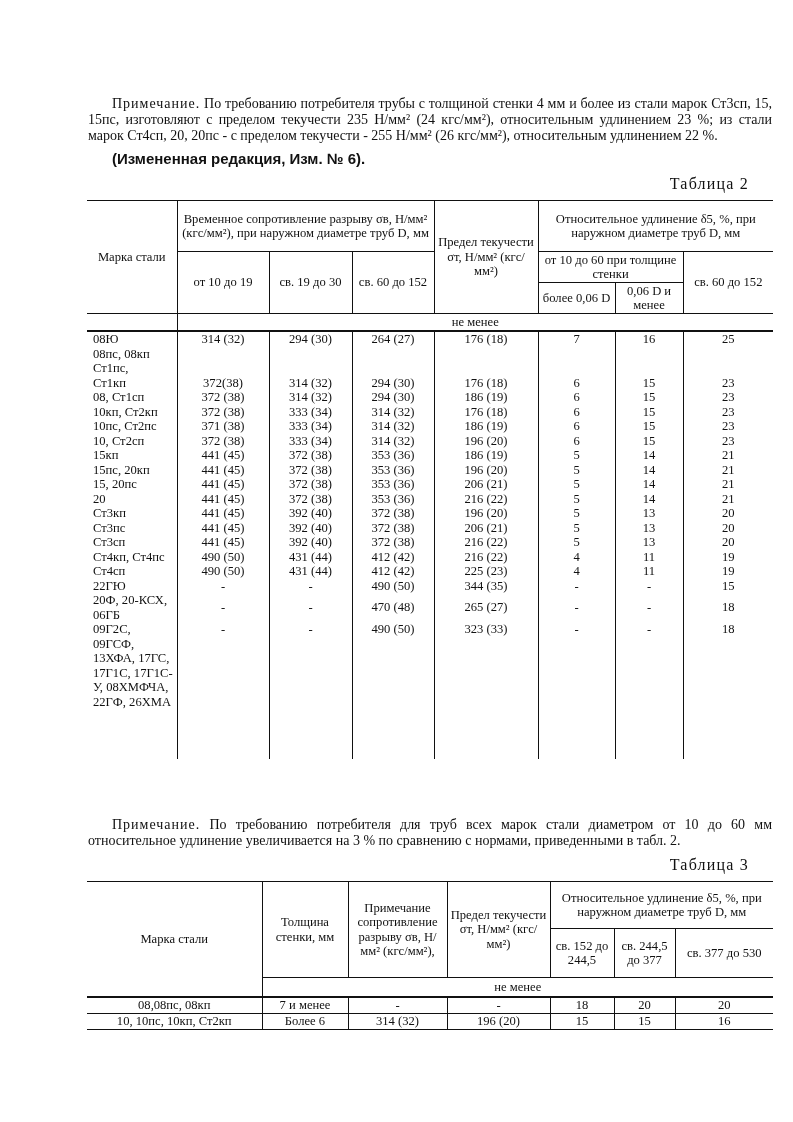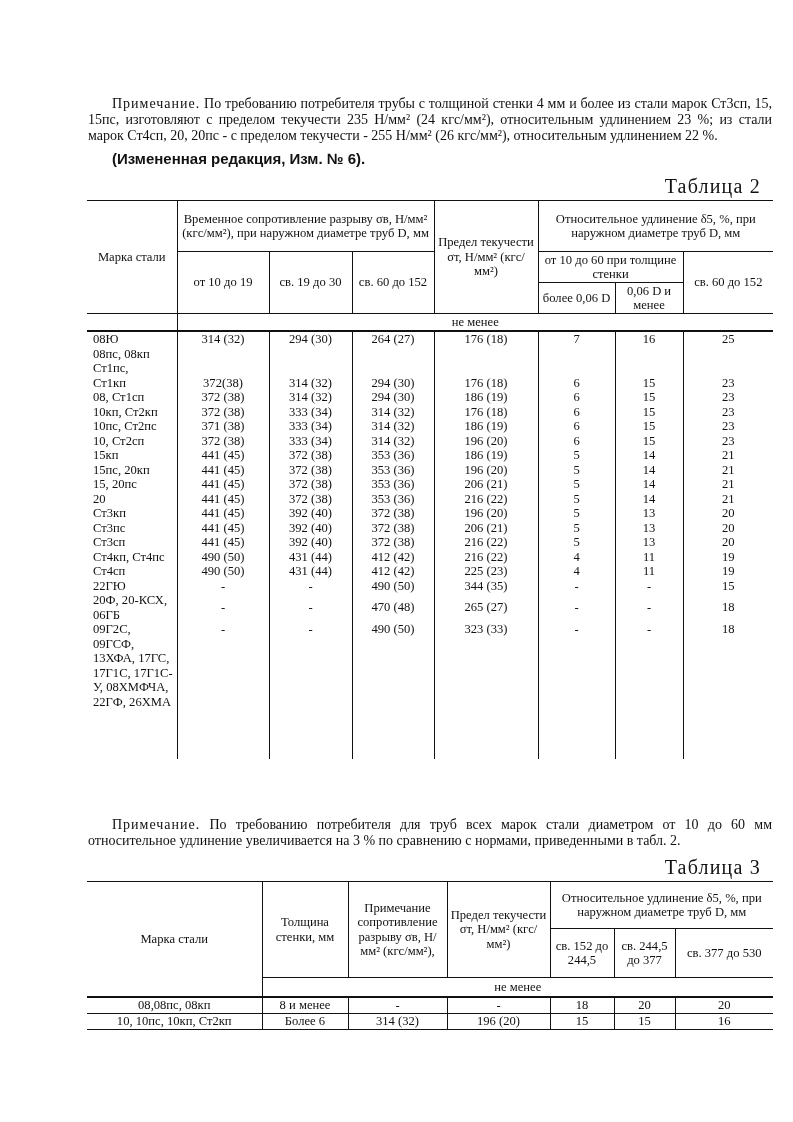--- a/index.html
+++ b/index.html
@@ -2,21 +2,21 @@
 <html><head>
 <meta charset="utf-8">
 <style>
   html, body { margin: 0; padding: 0; background: #ffffff; }
   body { width: 793px; height: 1122px; position: relative; overflow: hidden;
          font-family: "Liberation Serif", serif; color: #111; }
   .note { position: absolute; left: 88px; width: 684px; font-size: 14px; line-height: 16px; text-align: justify; }
   .note .lead { padding-left: 24px; }
   .spaced { letter-spacing: 1px; }
   .bold-line { position: absolute; left: 112px; top: 150px; font-family: "Liberation Sans", sans-serif; font-weight: bold; font-size: 15px; }
-  .tcap { position: absolute; right: 32px; font-size: 20px; letter-spacing: 1.2px; }
+  .tcap { position: absolute; right: 44px; font-size: 16px; letter-spacing: 1.2px; }
   table { position: absolute; left: 87px; border-collapse: collapse; font-size: 12.6px; line-height: 14.5px; table-layout: fixed; }
   td { padding: 0 2px; vertical-align: top; text-align: center; }
   .t2 td.h { border: 1px solid #111; vertical-align: middle; }
   .t2 tr.top td { border-top: 1.5px solid #111; }
   .t2 td.first { border-left: none; }
   .t2 td.last { border-right: none; }
   .t2 tr.nm td.nmc { border: 1px solid #111; border-right: none; height: 16px; vertical-align: middle; }
   .t2 tr.nm td.blank { border-right: 1px solid #111; }
   .t2 tbody.body tr:first-child td { border-top: 2.5px solid #111; }
   .t2 tbody.body td { border-left: 1px solid #111; }
@@ -311,21 +311,21 @@
       <td class="h">св. 244,5 до 377</td>
       <td class="h last">св. 377 до 530</td>
     </tr>
     <tr class="nm">
       <td class="nmc" colspan="6">не менее</td>
     </tr>
   </tbody>
   <tbody class="body" id="t3body">
       <tr>
         <td class="first">08,08пс, 08кп</td>
-        <td>8 и менее</td>
+        <td>7 и менее</td>
         <td>-</td>
         <td>-</td>
         <td>18</td>
         <td>20</td>
         <td class="last">20</td>
       </tr>
       <tr>
         <td class="first">10, 10пс, 10кп, Ст2кп</td>
         <td>Более 6</td>
         <td>314 (32)</td>

